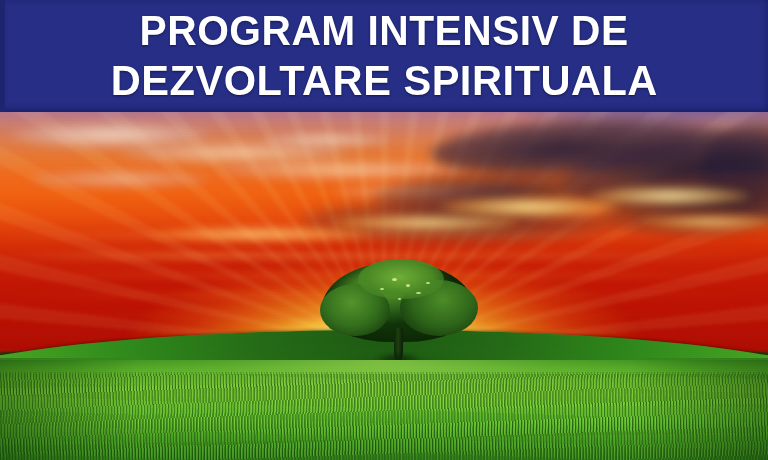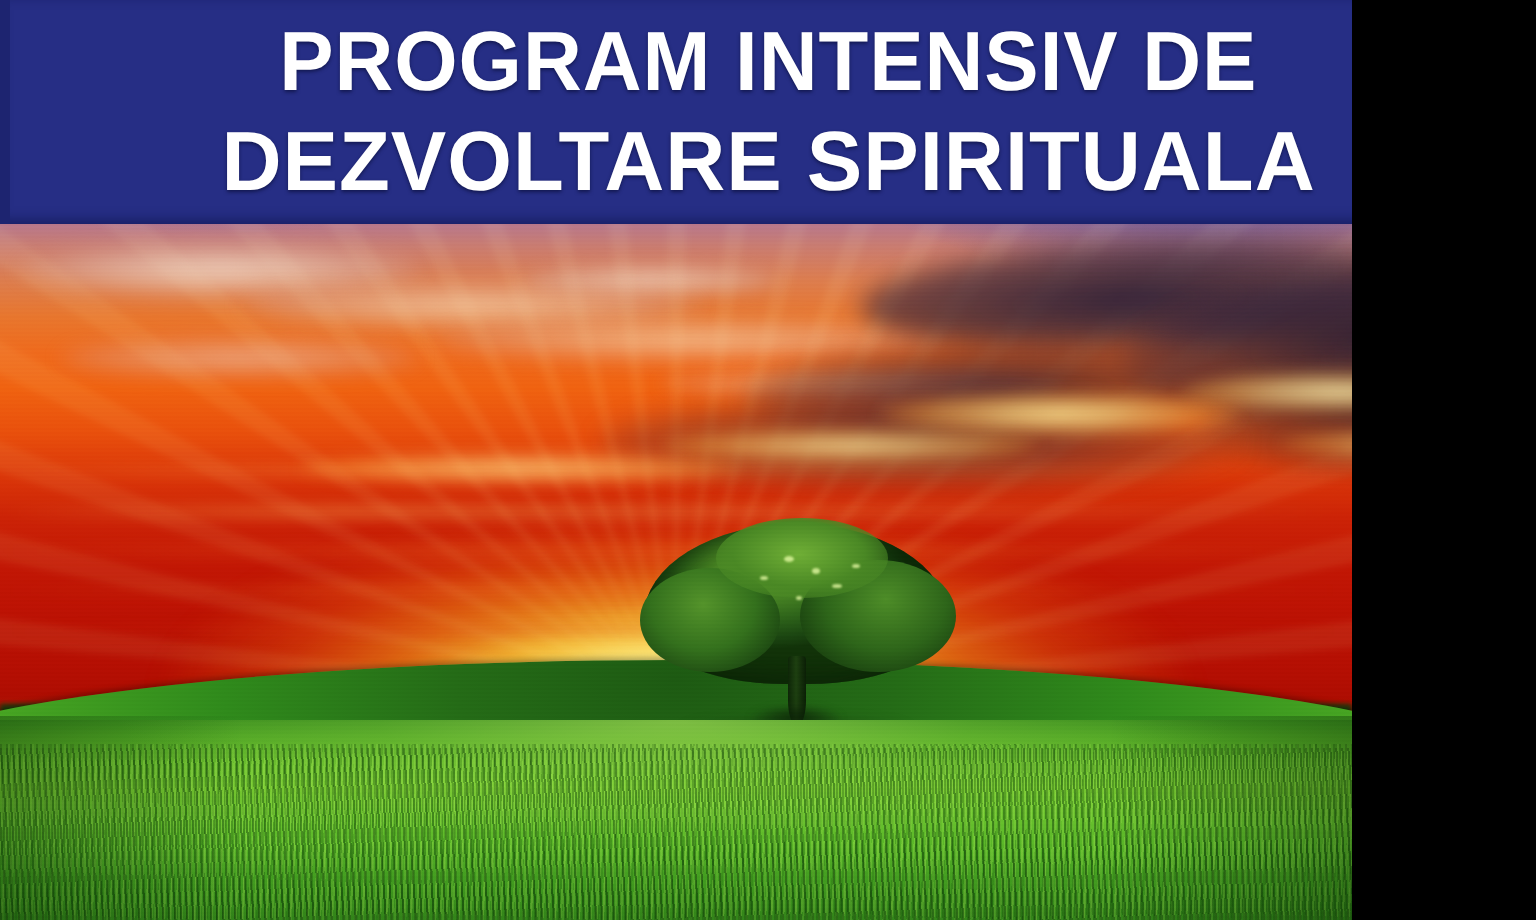--- a/index.html
+++ b/index.html
@@ -1,20 +1,20 @@
 <!DOCTYPE html>
 <html><head>
 <meta charset="utf-8">
 <style>
   html,body{margin:0;padding:0;background:#000;}
   body{font-family:"Liberation Sans",sans-serif;}
 
   #poster{
     position:relative;
-    width:676px;height:460px;
+    width:768px;height:460px;
     overflow:hidden;
     background:#0b1430;
   }
 
   
   #scene{position:absolute;inset:0;}
 
   
   .sky-base{
     position:absolute;left:0;right:0;top:0;height:360px;

